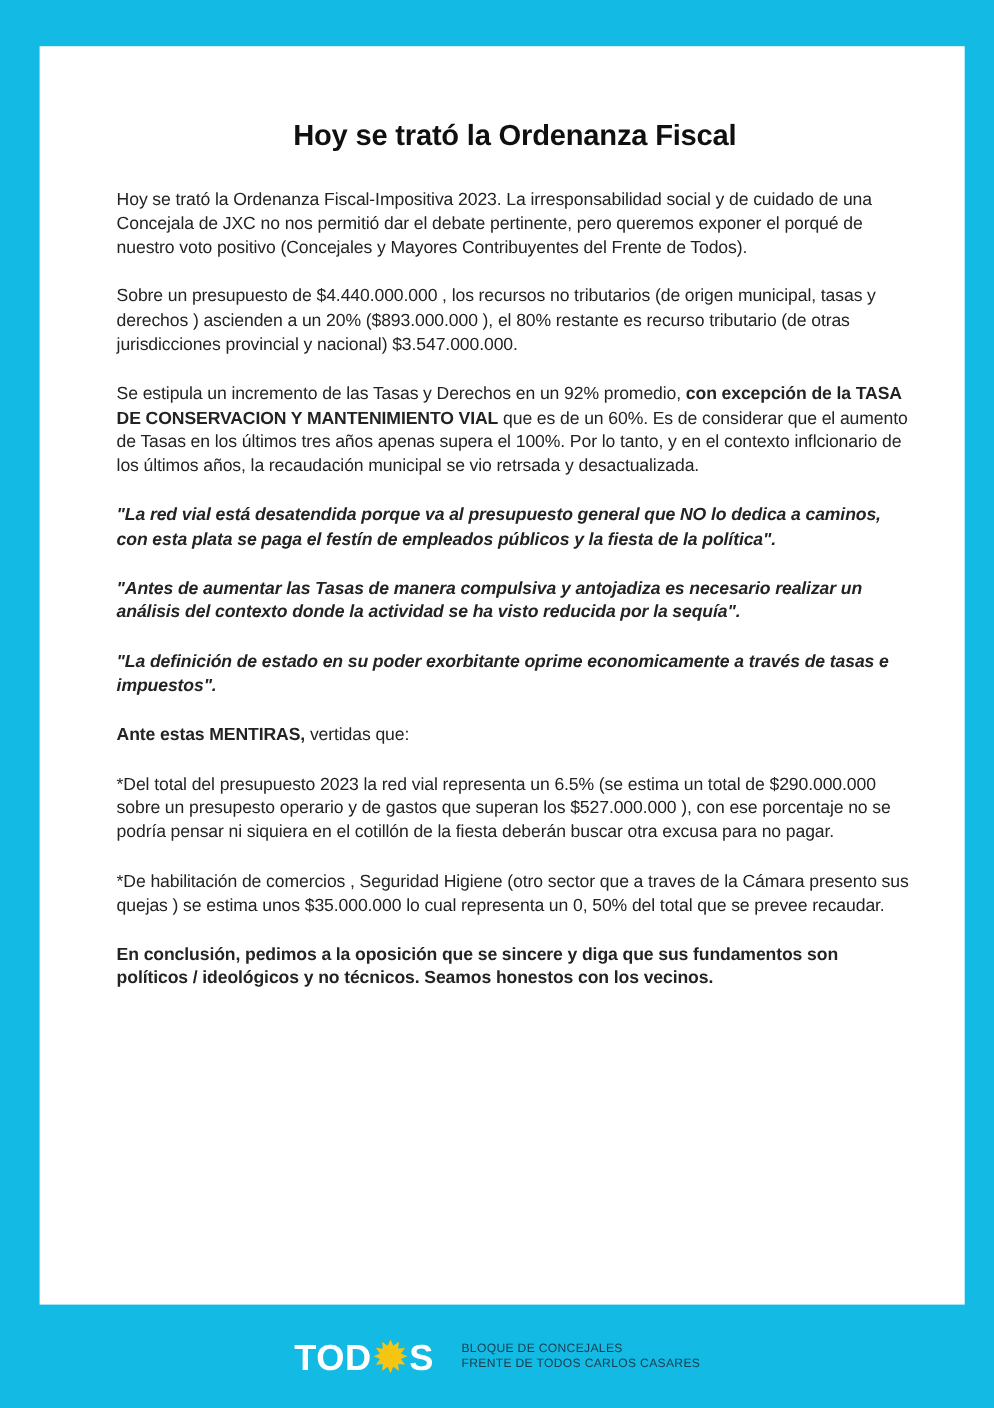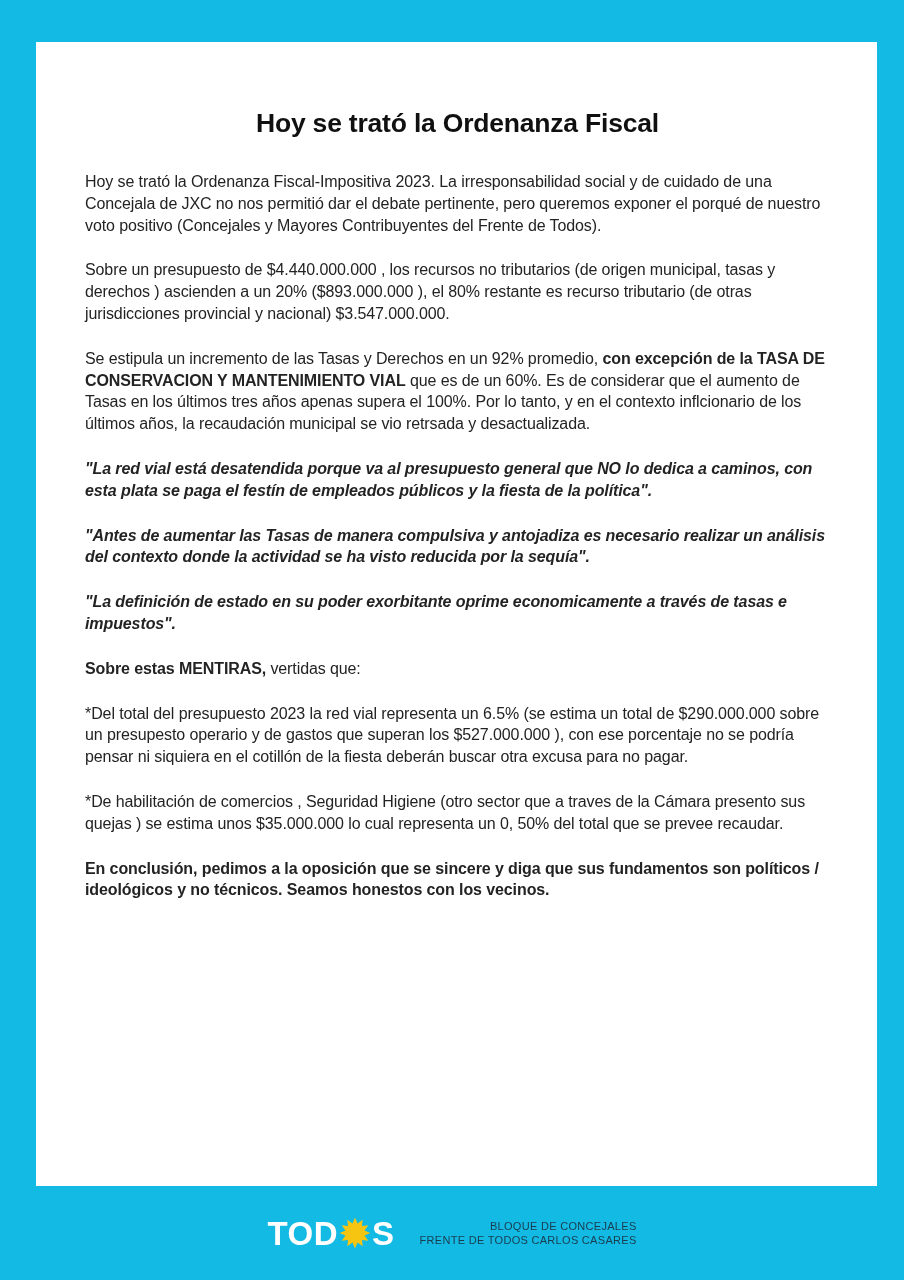--- a/index.html
+++ b/index.html
@@ -26,21 +26,21 @@
     width: 904px;
     height: 1280px;
   }
   .paper {
     position: absolute;
     left: 36px;
     top: 42px;
     width: 841px;
     height: 1144px;
     background: var(--paper);
-    padding: 66px 47px 10px 49px;
+    padding: 66px 47px 10px 70px;
     overflow: hidden;
   }
   .title {
     margin: 0 0 32px 0;
     text-align: center;
     font-size: 26.5px;
     font-weight: bold;
     letter-spacing: -0.2px;
     color: #101010;
   }
@@ -79,38 +79,37 @@
     height: 32px;
     margin: 0 1px;
     display: block;
   }
   .footer-caption {
     font-size: 11px;
     line-height: 14px;
     letter-spacing: 0.3px;
     color: var(--footer-ink);
     font-weight: normal;
-    text-align: right;
   }
 </style>
 </head>
 <body>
 
 <div class="page">
 
   <div class="paper">
     <h1 class="title">Hoy se trató la Ordenanza Fiscal</h1>
     <div class="body-text">
         <p><span>Hoy se trató la Ordenanza Fiscal-Impositiva 2023. La irresponsabilidad social y de cuidado de una Concejala de JXC no nos permitió dar el debate pertinente, pero queremos exponer el porqué de nuestro voto positivo (Concejales y Mayores Contribuyentes del Frente de Todos).</span></p>
         <p><span>Sobre un presupuesto de $4.440.000.000 , los recursos no tributarios (de origen municipal, tasas y derechos ) ascienden a un 20%  ($893.000.000 ), el 80% restante es recurso tributario (de otras jurisdicciones provincial y nacional) $3.547.000.000.</span></p>
         <p><span>Se estipula un incremento de las Tasas y Derechos en un 92% promedio, </span><span class="b">con excepción de la TASA DE CONSERVACION Y MANTENIMIENTO VIAL</span><span> que es de un 60%. Es de considerar que el aumento de Tasas en los últimos tres años apenas supera el 100%. Por lo tanto, y en el contexto inflcionario de los últimos años, la recaudación municipal se vio retrsada y desactualizada.</span></p>
         <p><span class="b i">"La red vial está desatendida porque va al presupuesto general que NO lo dedica a caminos, con esta plata se paga el festín de empleados públicos y la fiesta de la política".</span></p>
         <p><span class="b i">"Antes de aumentar las Tasas de manera compulsiva y antojadiza es necesario realizar un análisis del contexto donde la actividad se ha visto reducida por la sequía".</span></p>
         <p><span class="b i">"La definición de estado en su poder exorbitante oprime economicamente a través de tasas e impuestos".</span></p>
-        <p><span class="b">Sobre estas MENTIRAS,</span><span> vertidas que:</span></p>
+        <p><span class="b">Ante estas MENTIRAS,</span><span> vertidas que:</span></p>
         <p><span>*Del total del presupuesto 2023 la red vial representa un 6.5% (se estima un total de $290.000.000 sobre un presupesto operario y de gastos que superan los $527.000.000 ), con ese porcentaje no se podría pensar ni siquiera en el cotillón de la fiesta deberán buscar otra excusa para no pagar.</span></p>
         <p><span>*De habilitación de comercios , Seguridad Higiene (otro sector que a traves de la Cámara presento sus quejas ) se estima unos  $35.000.000 lo cual representa un 0, 50% del total que se prevee recaudar.</span></p>
         <p><span class="b">En conclusión, pedimos a la oposición que se sincere y diga que sus fundamentos son políticos / ideológicos y no técnicos. Seamos honestos con los vecinos.</span></p>
       </div>
   </div>
 
   <div class="footer-band">
     <div class="logo">
       <span>TOD</span>
       <svg class="sun" viewBox="-52 -52 104 104" xmlns="http://www.w3.org/2000/svg">

